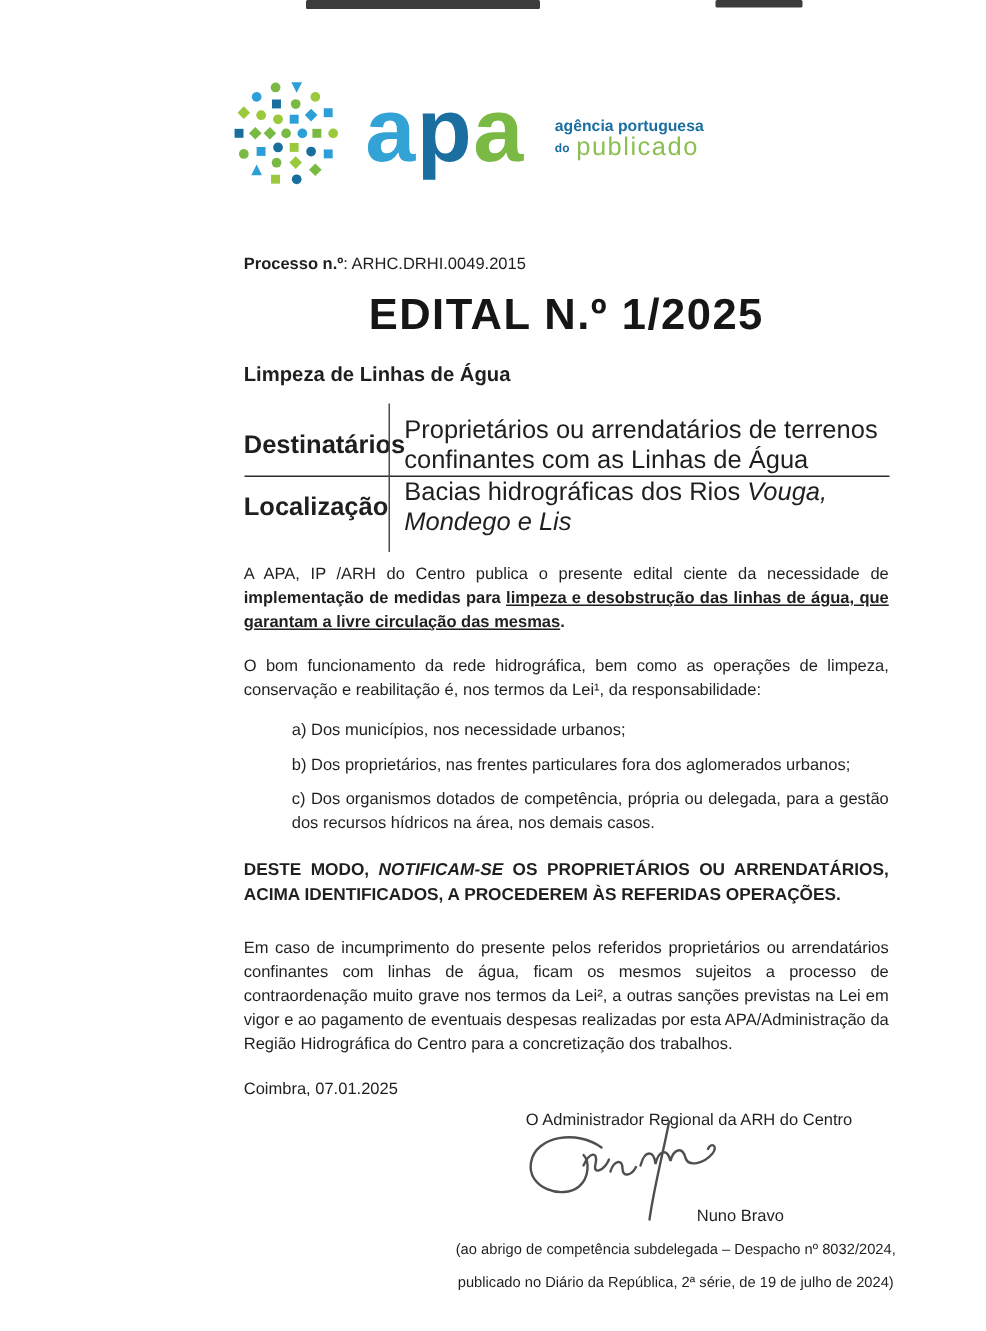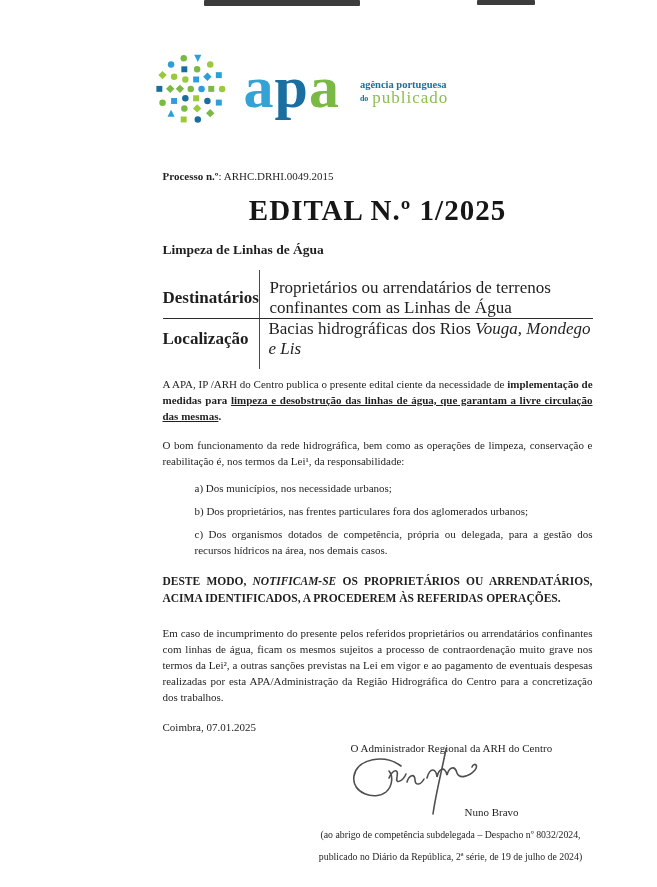--- a/index.html
+++ b/index.html
@@ -1,20 +1,20 @@
 <!DOCTYPE html>
 <html><head>
 <meta charset="utf-8">
 <style>
   * { margin:0; padding:0; box-sizing:border-box; }
   html,body { background:#ffffff; }
   .page {
     position:relative; width:602px; height:887px; margin:0 auto;
     background:#ffffff; overflow:hidden;
-    font-family:Liberation Serif, serif; color:#1f1f1f;padding-left:40px;
+    font-family:Liberation Sans, sans-serif; color:#1f1f1f;padding-left:40px;
   }
   
   .artifact { position:absolute; background:#3c3c3c; border-radius:1px; }
   .artifact.a1 { left:176px; top:0; width:156px; height:6px; }
   .artifact.a2 { left:449px; top:0; width:58px; height:5px; }
 
   
   .logo-row { display:flex; align-items:center; margin:50px 0 0 86px; height:80px; }
   .apa-word { font-weight:bold; font-size:60px; letter-spacing:1px; line-height:60px; margin-left:10px; margin-top:-6px; }
   .apa-word .c1 { color:#33a3d6; }

